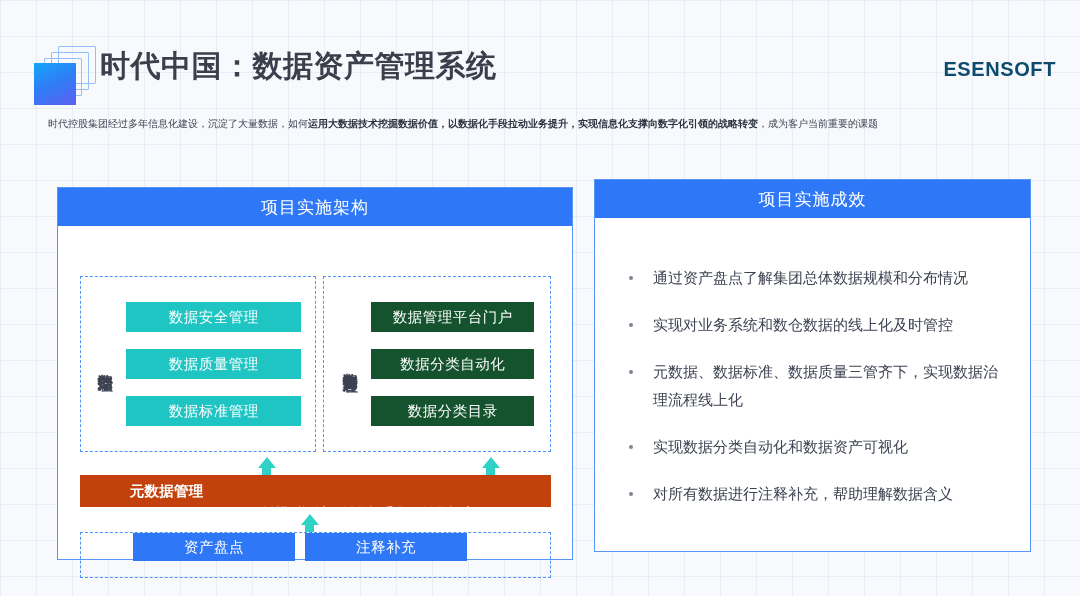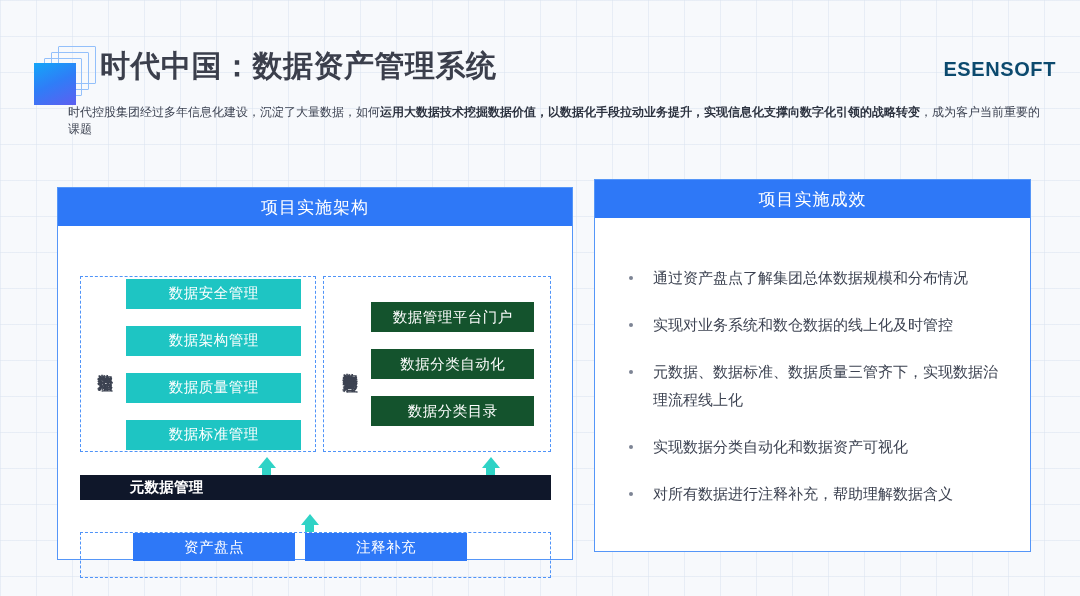--- a/index.html
+++ b/index.html
@@ -69,25 +69,25 @@
     top: 42px;
     font-size: 20px;
     font-weight: bold;
     color: #0c4a6e;
     letter-spacing: 0.6px;
   }
 
   
   .intro {
     position: absolute;
-    left: 68px;
+    left: 48px;
     top: 104px;
     width: 972px;
-    font-size: 12px;
-    line-height: 17px;
+    font-size: 10px;
+    line-height: 39px;
     color: #3c4251;
   }
   .intro b { font-weight: bold; color: #2d3340; }
 
   
   .panel {
     position: absolute;
     background: #ffffff;
     border: 1px solid #5596f8;
   }
@@ -171,22 +171,22 @@
   .arr-b-stem { left: 428px; top: 241px; }
   .arr-c { left: 243px; top: 288px; }
   .arr-c-stem { left: 247px; top: 298px; }
 
   
   .metabar {
     position: absolute;
     left: 22px;
     top: 249px;
     width: 471px;
-    height: 25px;
-    background: #0f172a;
+    height: 32px;
+    background: #c2410c;
     color: #ffffff;
     display: flex;
     align-items: center;
     justify-content: center;
     font-size: 14.5px;
     letter-spacing: 0.3px;
     gap: 45px;
   }
   .metabar .mb-main { font-weight: bold; }
   .metabar .mb-sub  { font-size: 13px; margin-top: 43px; }
@@ -263,21 +263,20 @@
 <div class="panel panel-left">
 
   <div class="panel-head">项目实施架构</div>
 
   <div class="panel-body">
 
     <div class="dgroup dgroup-gov">
       <div class="vlabel">数据治理</div>
       <div class="boxcol">
         <div class="cell cell-teal">数据安全管理</div>
-        <div class="cell cell-teal">数据架构管理</div>
         <div class="cell cell-teal">数据质量管理</div>
         <div class="cell cell-teal">数据标准管理</div>
       </div>
     </div>
 
     <div class="dgroup dgroup-asset">
       <div class="vlabel">数据资产管理</div>
       <div class="boxcol">
         <div class="cell cell-blue">数据管理平台门户</div>
         <div class="cell cell-blue">数据分类自动化</div>

